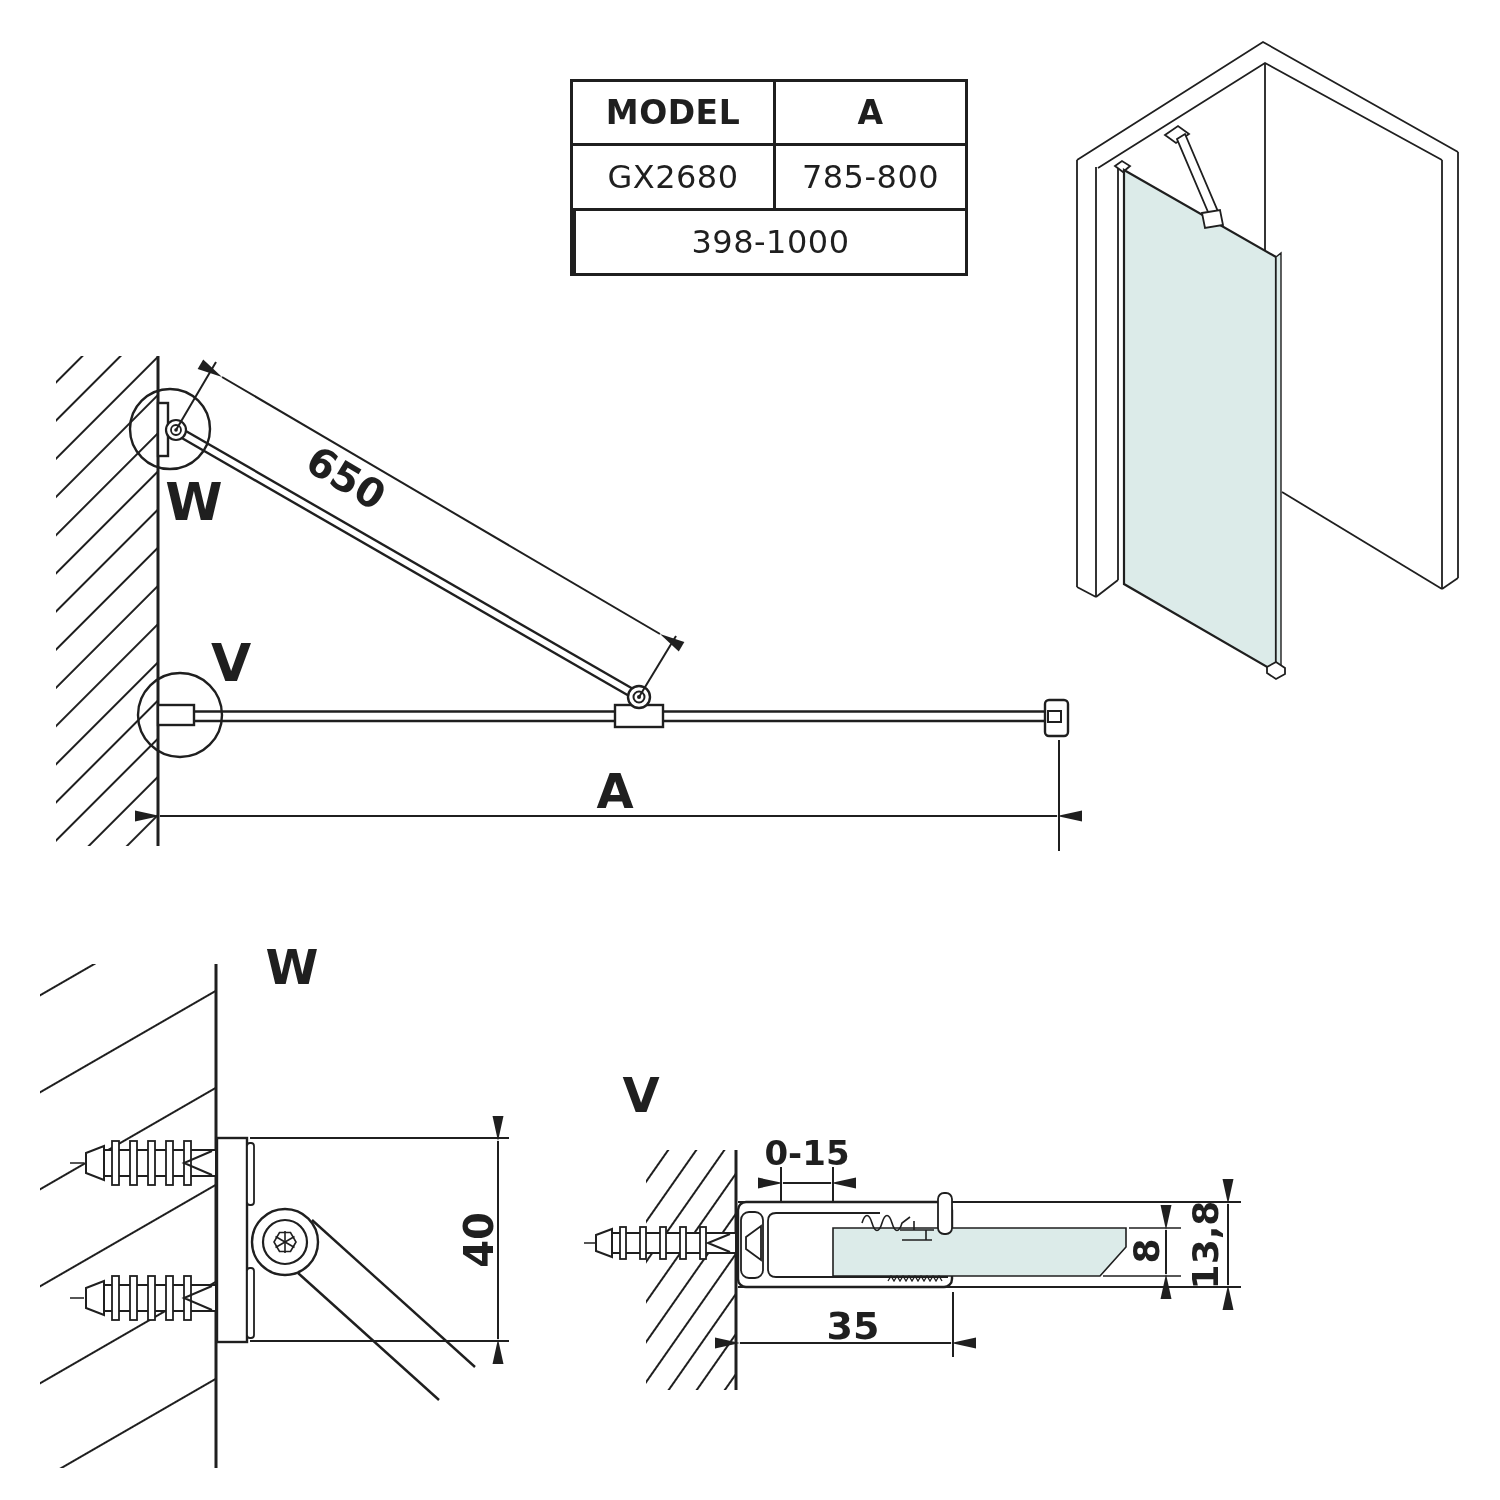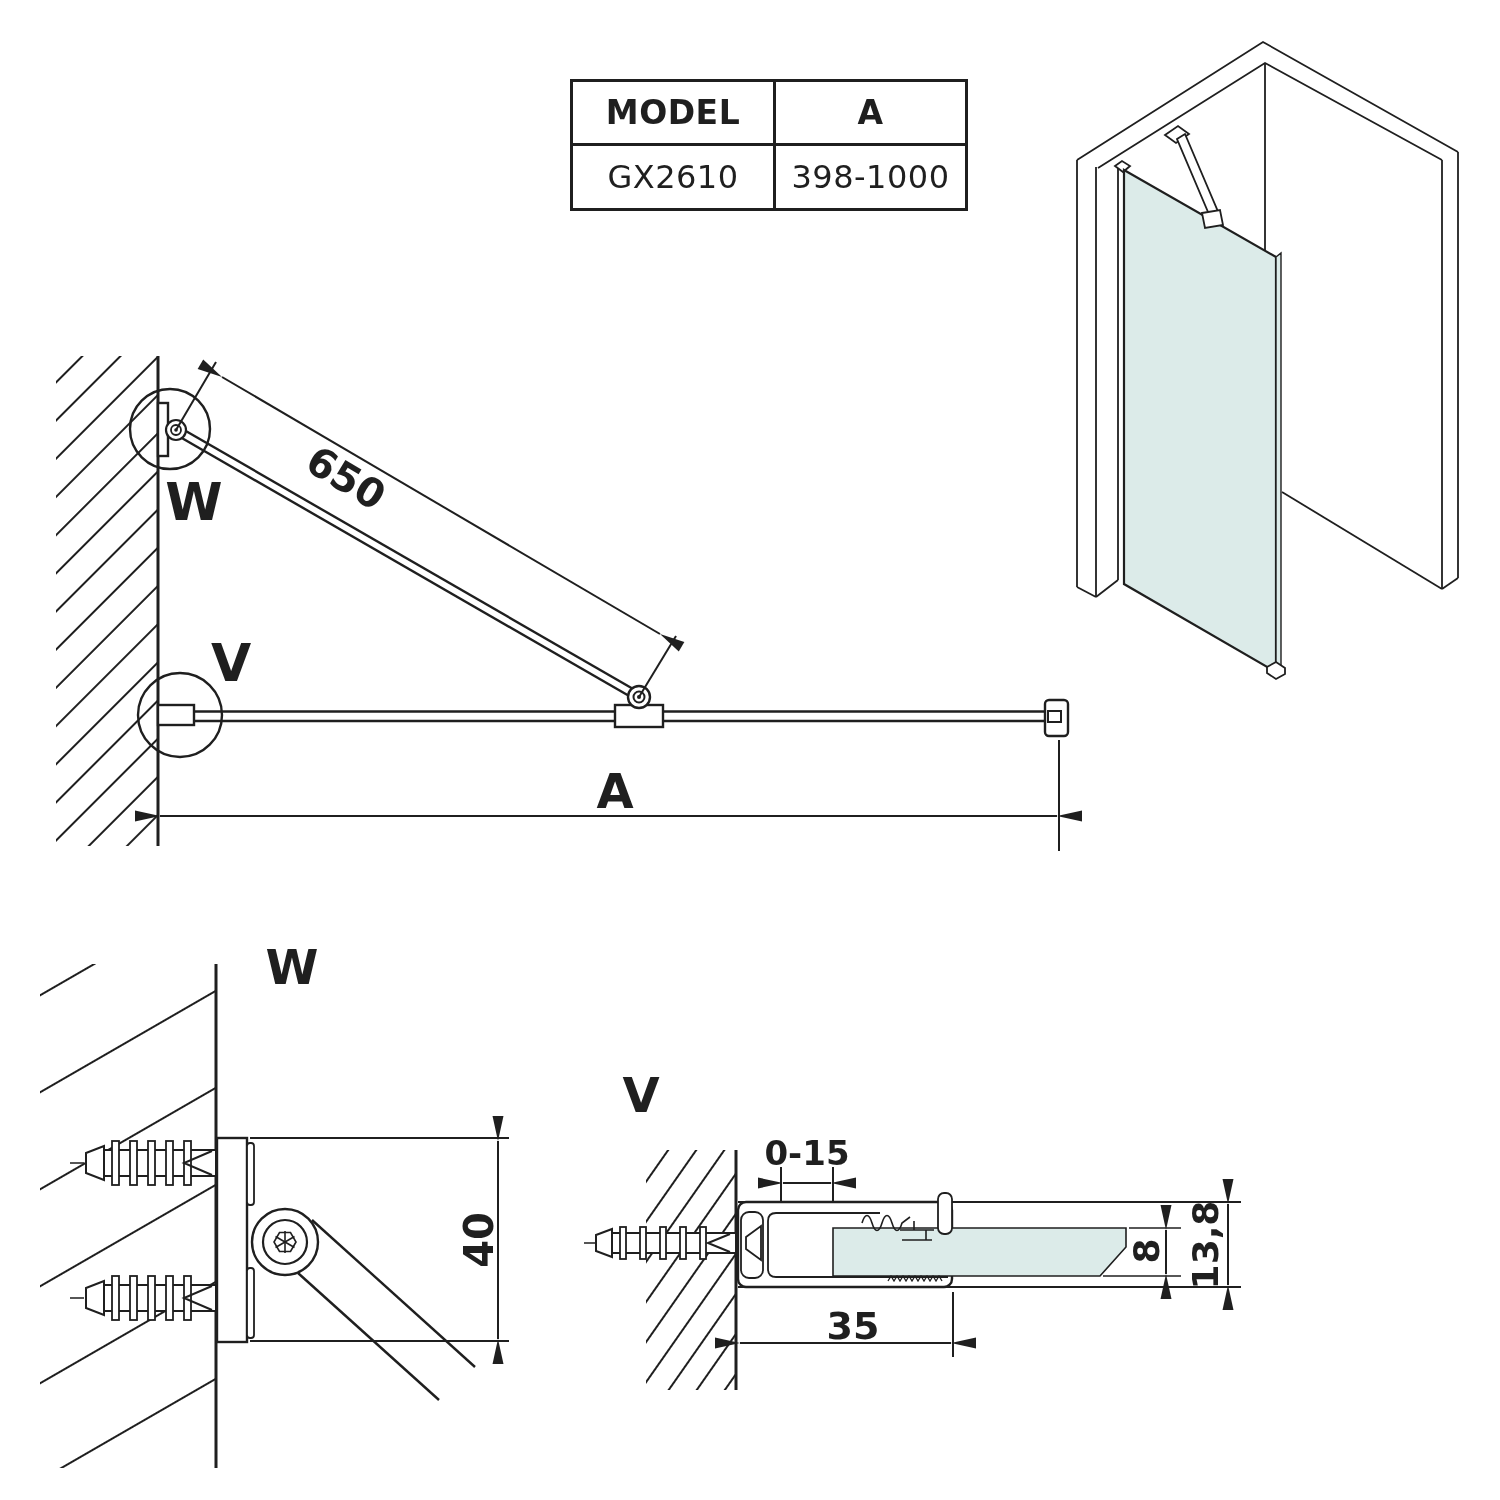--- a/index.html
+++ b/index.html
@@ -243,18 +243,21 @@
       <text transform="translate(1205,1245) rotate(-90)" text-anchor="middle" dominant-baseline="central" font-size="36">13,8</text>
     </g>
   </svg>
 
   <div class="model-table">
     <div class="mt-row header">
       <div class="mt-cell c1">MODEL</div>
       <div class="mt-cell c2">A</div>
     </div>
     <div class="mt-row">
-      <div class="mt-cell c1">GX2610</div>
+      <div class="mt-cell c1">GX2680</div>
+      <div class="mt-cell c2">785-800</div>
+    </div>
+    <div class="mt-row">
       <div class="mt-cell c2">398-1000</div>
     </div>
   </div>
 
 </div>
 
 </body></html>

